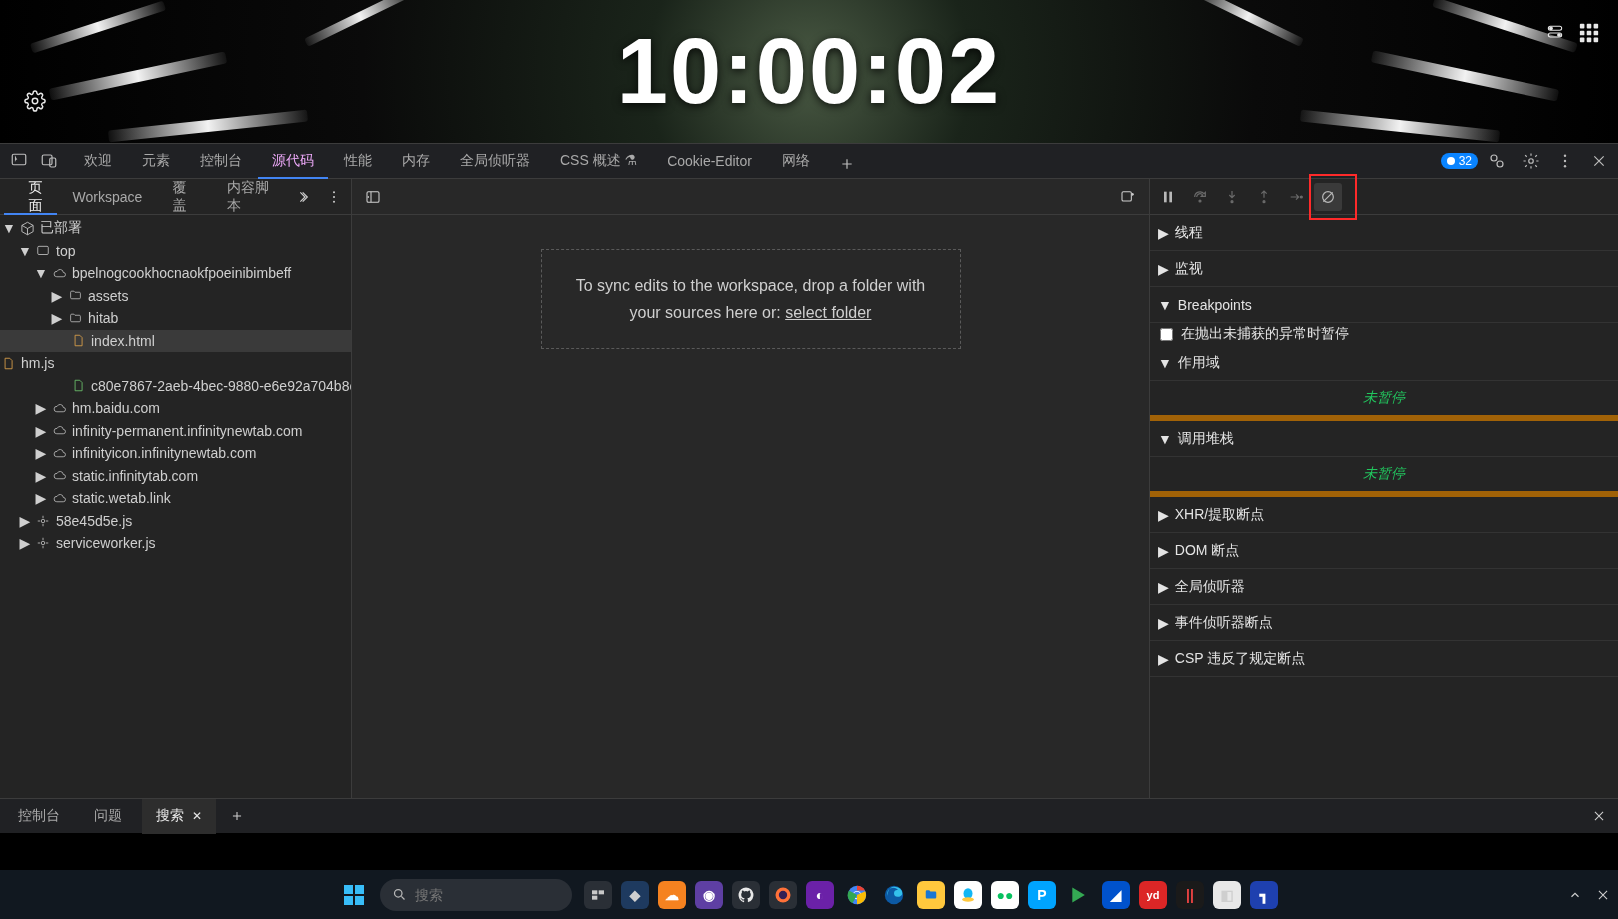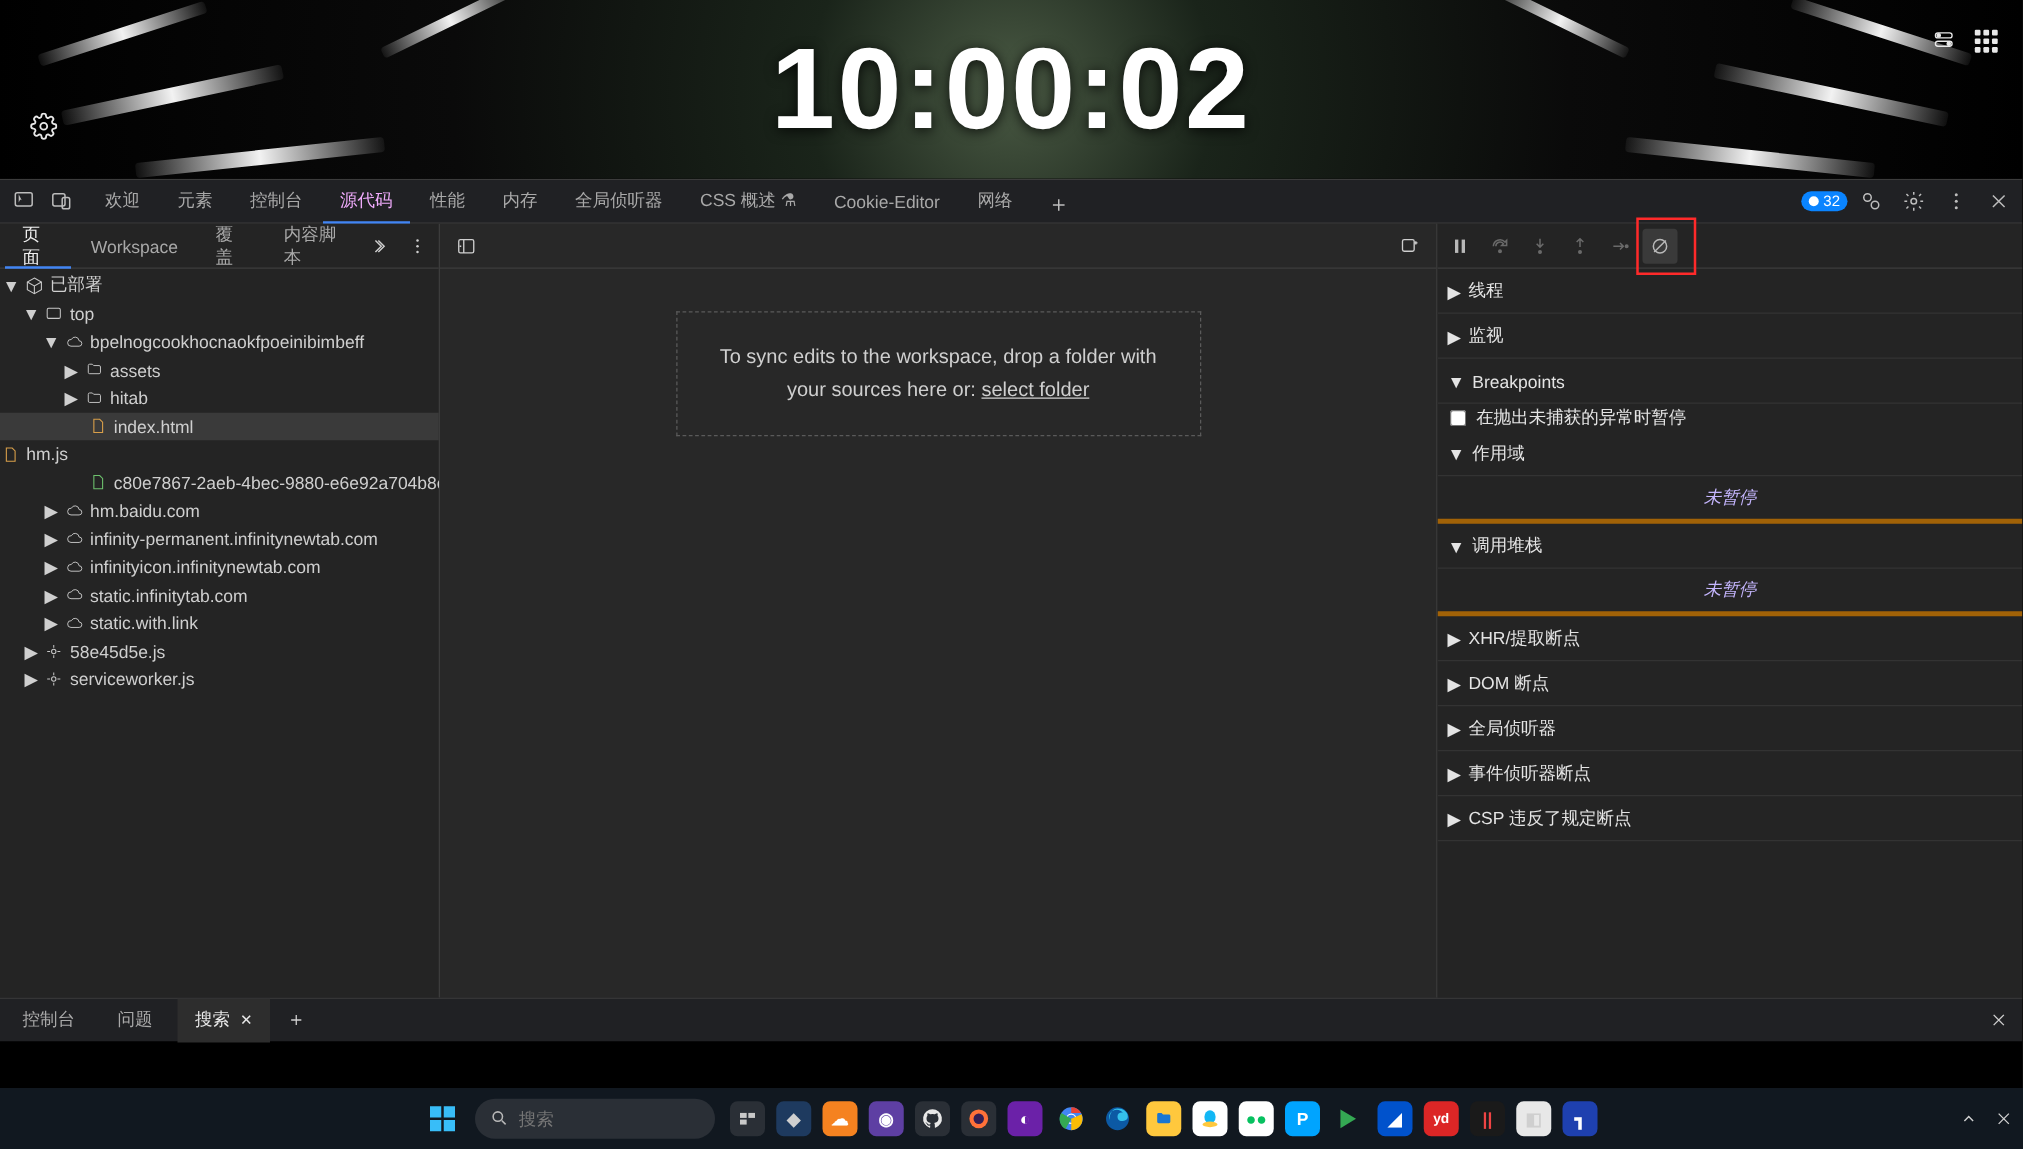--- a/index.html
+++ b/index.html
@@ -12,42 +12,42 @@
   .devtools-row { height:36px; background:#202124; border-top:1px solid #3c3c3c; border-bottom:1px solid #3c3c3c; display:flex; align-items:center; padding:0 4px; color:#bdbdbd; }
   .dt-ico { width:30px; height:30px; display:inline-flex; align-items:center; justify-content:center; cursor:pointer; border-radius:3px; }
   .tabs { display:flex; align-items:flex-end; gap:2px; margin-left:6px; }
   .tab { padding:0 14px; height:36px; display:flex; align-items:center; cursor:pointer; color:#a9a9a9; white-space:nowrap; }
   .tab.active { color:#f0abfc; box-shadow: inset 0 -2px 0 0 #4285f4; }
   .right-cluster { margin-left:auto; display:flex; align-items:center; gap:4px; }
   .dt-body { display:flex; height:619px; background:#282828; }
   .left-col { width:352px; border-right:1px solid #3c3c3c; display:flex; flex-direction:column; background:#242424; }
   .subtabs-row { display:flex; align-items:center; height:36px; border-bottom:1px solid #3c3c3c; padding:0 4px; gap:2px; }
   .subtab { padding:0 14px; height:36px; display:flex; align-items:center; cursor:pointer; color:#a9a9a9; }
-  .subtab.active { color:#f0f0f0; box-shadow: inset 0 -2px 0 0 #4285f4; }
+  .subtab.active { color:#f0f0f0; box-shadow: inset 0 -2px 0 0 #4285f4; text-align: right; }
   .tree { flex:1; overflow:auto; font-size:14px; padding-top:2px; }
   .tree-row { height:22.5px; display:flex; align-items:center; gap:5px; padding-right:6px; white-space:nowrap; cursor:default; }
   .tree-row.sel { background:#3a3a3a; }
   .arrow { width:10px; display:inline-flex; justify-content:center; color:#cfcfcf; cursor:pointer; }
   .tico { width:16px; height:16px; display:inline-flex; align-items:center; justify-content:center; flex-shrink:0; }
   .mid-col { flex:1; border-right:1px solid #3c3c3c; display:flex; flex-direction:column; }
   .mid-toolbar { height:36px; border-bottom:1px solid #3c3c3c; display:flex; align-items:center; padding:0 6px; }
   .mid-content { flex:1; display:flex; flex-direction:column; align-items:center; justify-content:flex-start; color:#cfcfcf; }
   .shortcuts { margin-top:80px; text-align:center; }
   .sc-row { display:flex; gap:22px; justify-content:center; margin-bottom:10px; font-size:16px; }
   .dropzone { margin-top:34px; width:420px; border:1px dashed #5a5a5a; padding:22px 18px; font-size:16px; text-align:center; line-height:1.7; color:#cfcfcf; }
   .dropzone a { color:#cfcfcf; text-decoration:underline; }
   .right-col { width:468px; display:flex; flex-direction:column; background:#242424; }
   .dbg-toolbar { height:36px; border-bottom:1px solid #3c3c3c; display:flex; align-items:center; padding:0 4px; gap:4px; position:relative; }
   .dbg-btn { width:28px; height:28px; display:flex; align-items:center; justify-content:center; cursor:pointer; border-radius:3px; color:#b8b8b8; }
   .dbg-btn.disabled { color:#6a6a6a; cursor:default; }
   .highlight { position:absolute; border:2px solid #ff2a2a; pointer-events:none; }
   .panels { flex:1; overflow:auto; }
   .panel-header { height:36px; display:flex; align-items:center; padding:0 8px; gap:6px; color:#e4e4e4; cursor:pointer; border-bottom:1px solid #333; }
   .chk-row { height:22px; display:flex; align-items:center; gap:8px; padding:0 10px; color:#e4e4e4; }
-  .paused-msg { text-align:center; color:#c4b5fd; font-style:italic; padding:8px 0; border-bottom:4px solid #a16207; }
+  .paused-msg { text-align:center; color:#22c55e; font-style:italic; padding:8px 0; border-bottom:6px solid #a16207; }
   .drawer { height:35px; background:#202124; border-top:1px solid #3c3c3c; display:flex; align-items:center; padding:0 4px; gap:6px; }
   .d-tab { height:35px; padding:0 14px; display:flex; align-items:center; cursor:pointer; color:#a9a9a9; gap:8px; }
   .d-tab.active { background:#2d2d2d; color:#e8e8e8; }
   .close-x { font-size:12px; }
   .taskbar { position:fixed; bottom:0; left:0; right:0; height:49px; background:#111820; display:flex; align-items:center; padding:0 8px; gap:8px; }
   .win-start { width:36px; height:36px; display:flex; align-items:center; justify-content:center; cursor:pointer; }
   .searchbox { width:192px; height:32px; background:#2a2f36; border-radius:16px; display:flex; align-items:center; padding:0 12px; gap:8px; color:#b8b8b8; }
   .searchbox input { background:transparent; border:none; outline:none; color:#ddd; width:100%; font-size:14px; }
   .tb-apps { display:flex; gap:9px; align-items:center; margin-left:4px; }
   .tb-icon { width:28px; height:28px; border-radius:6px; display:flex; align-items:center; justify-content:center; font-size:14px; font-weight:600; cursor:pointer; }
@@ -288,21 +288,21 @@
           </span>
           <span>static.infinitytab.com</span>
         </div>
       <div class="tree-row" style="padding-left:36px">
           <span class="arrow">▶</span>
           <span class="tico">
             <svg viewBox="0 0 24 24" width="15" height="13" fill="none" stroke="#c8c8c8" stroke-width="1.4">
               <path d="M7 18a5 5 0 1 1 .6-9.97A6 6 0 0 1 19 10a4 4 0 0 1 0 8H7z"></path>
             </svg>
           </span>
-          <span>static.with.link</span>
+          <span>static.wetab.link</span>
         </div>
       <div class="tree-row" style="padding-left:20px">
           <span class="arrow">▶</span>
           <span class="tico">
             <svg viewBox="0 0 24 24" width="14" height="14" fill="none" stroke="#c8c8c8" stroke-width="1.4">
               <circle cx="12" cy="12" r="3"></circle>
               <path d="M12 3v4M12 17v4M3 12h4M17 12h4"></path>
             </svg>
           </span>
           <span>58e45d5e.js</span>

